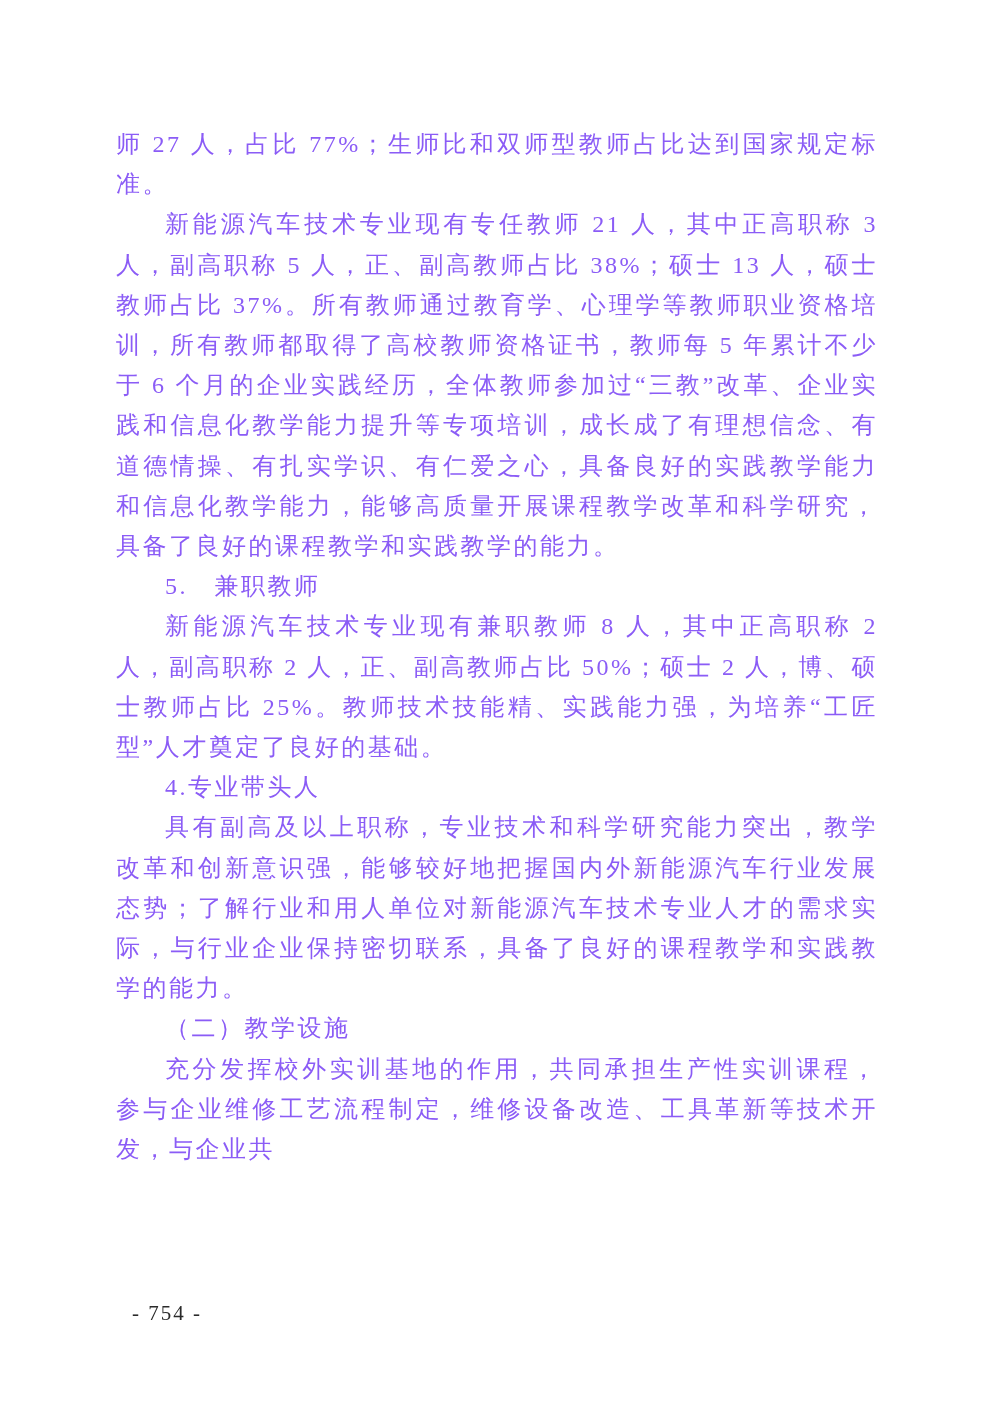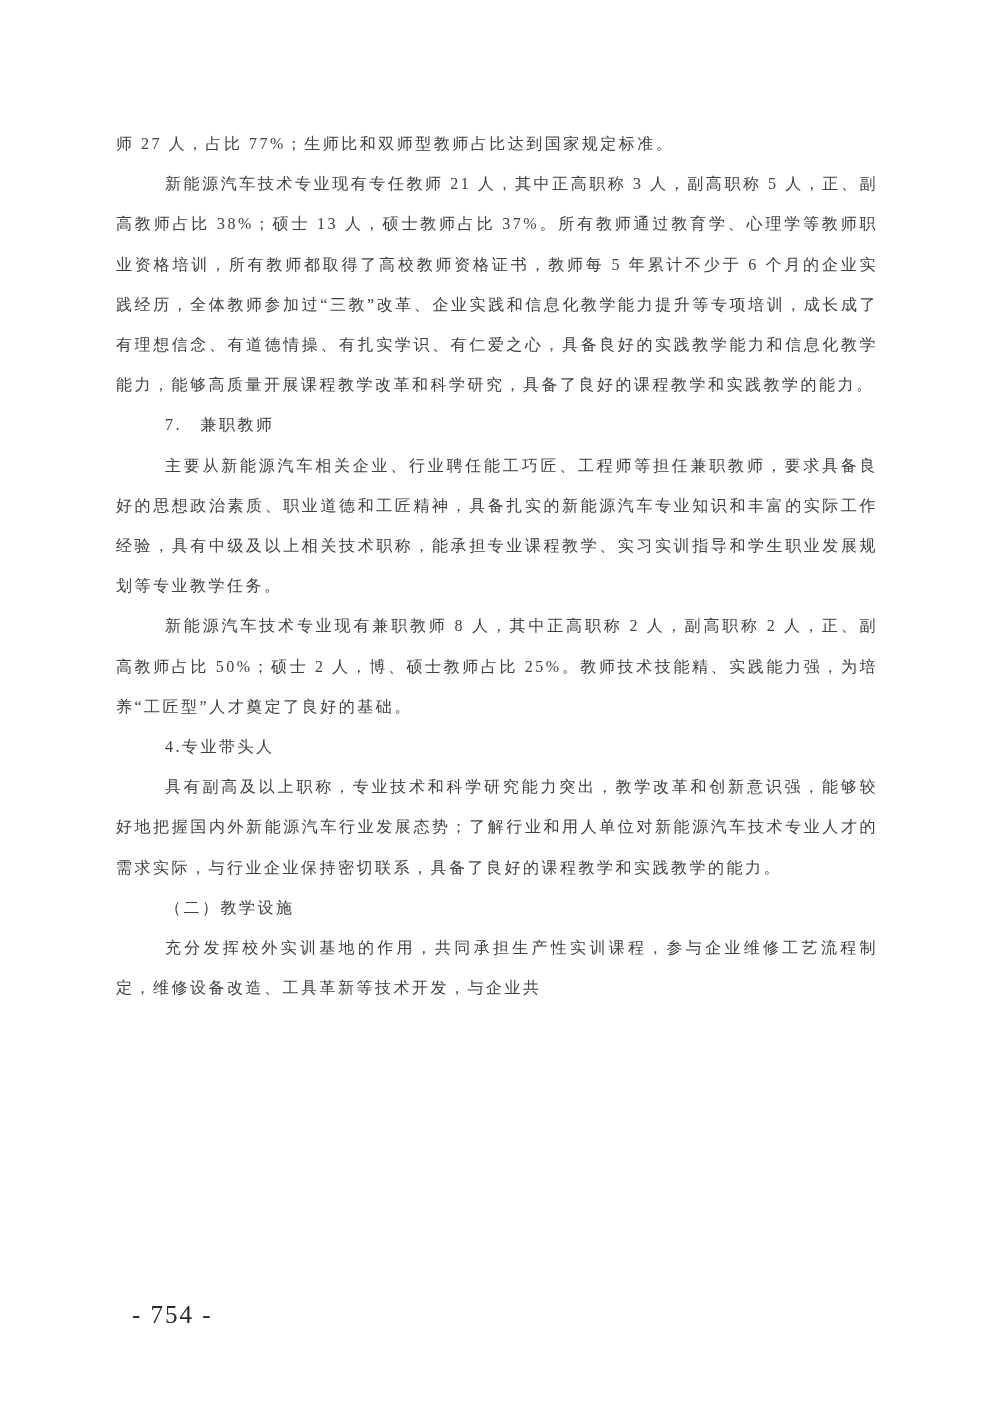--- a/index.html
+++ b/index.html
@@ -13,54 +13,53 @@
     height: 1414px;
     background: #ffffff;
     overflow: hidden;
     font-family: "Liberation Serif", "DejaVu Serif", serif;
   }
   .body-text {
     position: absolute;
     left: 116px;
     top: 124px;
     width: 762px;
-    font-size: 16px;
+    font-size: 24px;
     line-height: 40.2px;
     letter-spacing: 2.5px;
-    color: #404040;
+    color: #8b5cf6;
     text-align: justify;
     text-justify: inter-ideograph;
   }
   .body-text p {
     margin: 0;
     padding: 0;
   }
   .body-text p.indent {
     text-indent: 49px;
   }
   .page-number {
     position: absolute;
     left: 132px;
     top: 1301px;
-    font-size: 25px;
+    font-size: 21px;
     letter-spacing: 2px;
     color: #2a2a2a;
     font-family: "Liberation Serif", "DejaVu Serif", serif;
   }
 </style>
 </head>
 <body>
 
 <div class="page">
 
   <div class="body-text">
     <p class="para">师 27 人，占比 77%；生师比和双师型教师占比达到国家规定标准。</p>
     <p class="para indent">新能源汽车技术专业现有专任教师 21 人，其中正高职称 3 人，副高职称 5 人，正、副高教师占比 38%；硕士 13 人，硕士教师占比 37%。所有教师通过教育学、心理学等教师职业资格培训，所有教师都取得了高校教师资格证书，教师每 5 年累计不少于 6 个月的企业实践经历，全体教师参加过“三教”改革、企业实践和信息化教学能力提升等专项培训，成长成了有理想信念、有道德情操、有扎实学识、有仁爱之心，具备良好的实践教学能力和信息化教学能力，能够高质量开展课程教学改革和科学研究，具备了良好的课程教学和实践教学的能力。</p>
-    <p class="para indent">7.　兼职教师</p>
-    <p class="para indent">主要从新能源汽车相关企业、行业聘任能工巧匠、工程师等担任兼职教师，要求具备良好的思想政治素质、职业道德和工匠精神，具备扎实的新能源汽车专业知识和丰富的实际工作经验，具有中级及以上相关技术职称，能承担专业课程教学、实习实训指导和学生职业发展规划等专业教学任务。</p>
+    <p class="para indent">5.　兼职教师</p>
     <p class="para indent">新能源汽车技术专业现有兼职教师 8 人，其中正高职称 2 人，副高职称 2 人，正、副高教师占比 50%；硕士 2 人，博、硕士教师占比 25%。教师技术技能精、实践能力强，为培养“工匠型”人才奠定了良好的基础。</p>
     <p class="para indent">4.专业带头人</p>
     <p class="para indent">具有副高及以上职称，专业技术和科学研究能力突出，教学改革和创新意识强，能够较好地把握国内外新能源汽车行业发展态势；了解行业和用人单位对新能源汽车技术专业人才的需求实际，与行业企业保持密切联系，具备了良好的课程教学和实践教学的能力。</p>
     <p class="para indent">（二）教学设施</p>
     <p class="para indent">充分发挥校外实训基地的作用，共同承担生产性实训课程，参与企业维修工艺流程制定，维修设备改造、工具革新等技术开发，与企业共</p>
   </div>
 
   <div class="page-number">- 754 -</div>
 
 </div>

